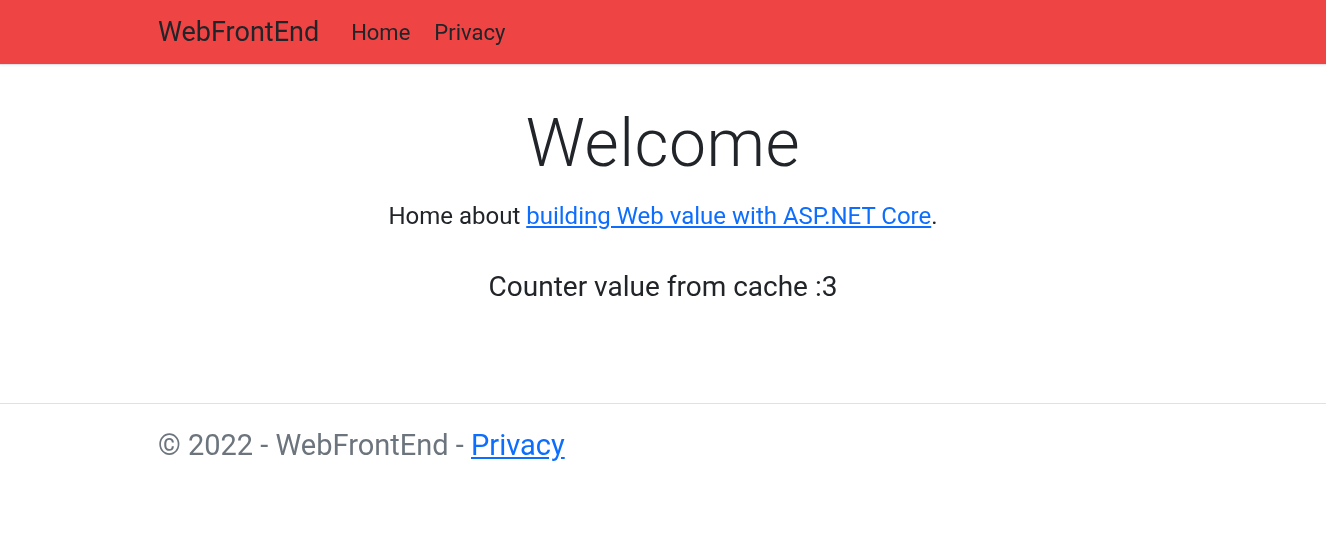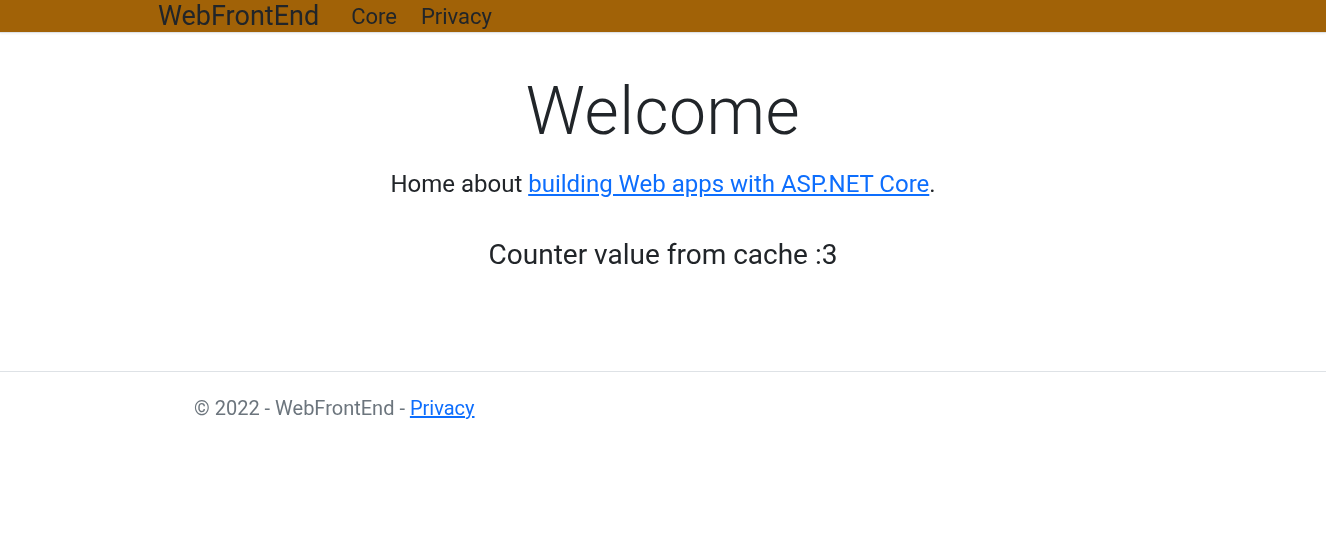--- a/index.html
+++ b/index.html
@@ -9,24 +9,24 @@
     }
     body {
       font-family: "Segoe UI", -apple-system, BlinkMacSystemFont, Roboto, "Helvetica Neue", Arial, sans-serif;
       color: #212529;
       background: #fff;
       width: 1326px;
       height: 548px;
       position: relative;
     }
     .navbar {
-      background: #a16207;
+      background: #ef4444;
       border-bottom: 1px solid #dee2e6;
       box-shadow: 0 1px 2px rgba(0,0,0,0.05);
-      padding: 0 0;
+      padding: 16px 0;
     }
     .container {
       max-width: 1040px;
       margin: 0 auto;
       padding: 0 15px;
     }
     .navbar-content {
       display: flex;
       align-items: center;
     }
@@ -69,48 +69,47 @@
     .counter-text {
       font-size: 28px;
       color: #212529;
     }
     .footer {
       border-top: 1px solid #dee2e6;
       padding: 24px 0;
       margin-top: 40px;
     }
     .footer-text {
-      font-size: 20px;
+      font-size: 29px;
       color: #6c757d;
-      margin-left: 36px;
     }
     .footer-link {
       color: #0d6efd;
       text-decoration: underline;
     }
   </style>
 </head>
 <body>
 
 <nav class="navbar">
   <div class="container">
     <div class="navbar-content">
       <a href="#" class="brand">WebFrontEnd</a>
       <div class="nav-links">
-        <a href="#" class="nav-link">Core</a>
+        <a href="#" class="nav-link">Home</a>
         <a href="#" class="nav-link">Privacy</a>
       </div>
     </div>
   </div>
 </nav>
 
 <main class="main-content">
   <h1 class="welcome-heading">Welcome</h1>
   <p class="learn-text">
-    <span>Home about </span><a href="#" class="learn-link">building Web apps with ASP.NET Core</a><span>.</span>
+    <span>Home about </span><a href="#" class="learn-link">building Web value with ASP.NET Core</a><span>.</span>
   </p>
   <p class="counter-text">
     <span>Counter value from cache :</span><span>3</span>
   </p>
 </main>
 
 <footer class="footer">
   <div class="container">
     <p class="footer-text">
       <span>© 2022 - WebFrontEnd - </span><a href="#" class="footer-link">Privacy</a>

